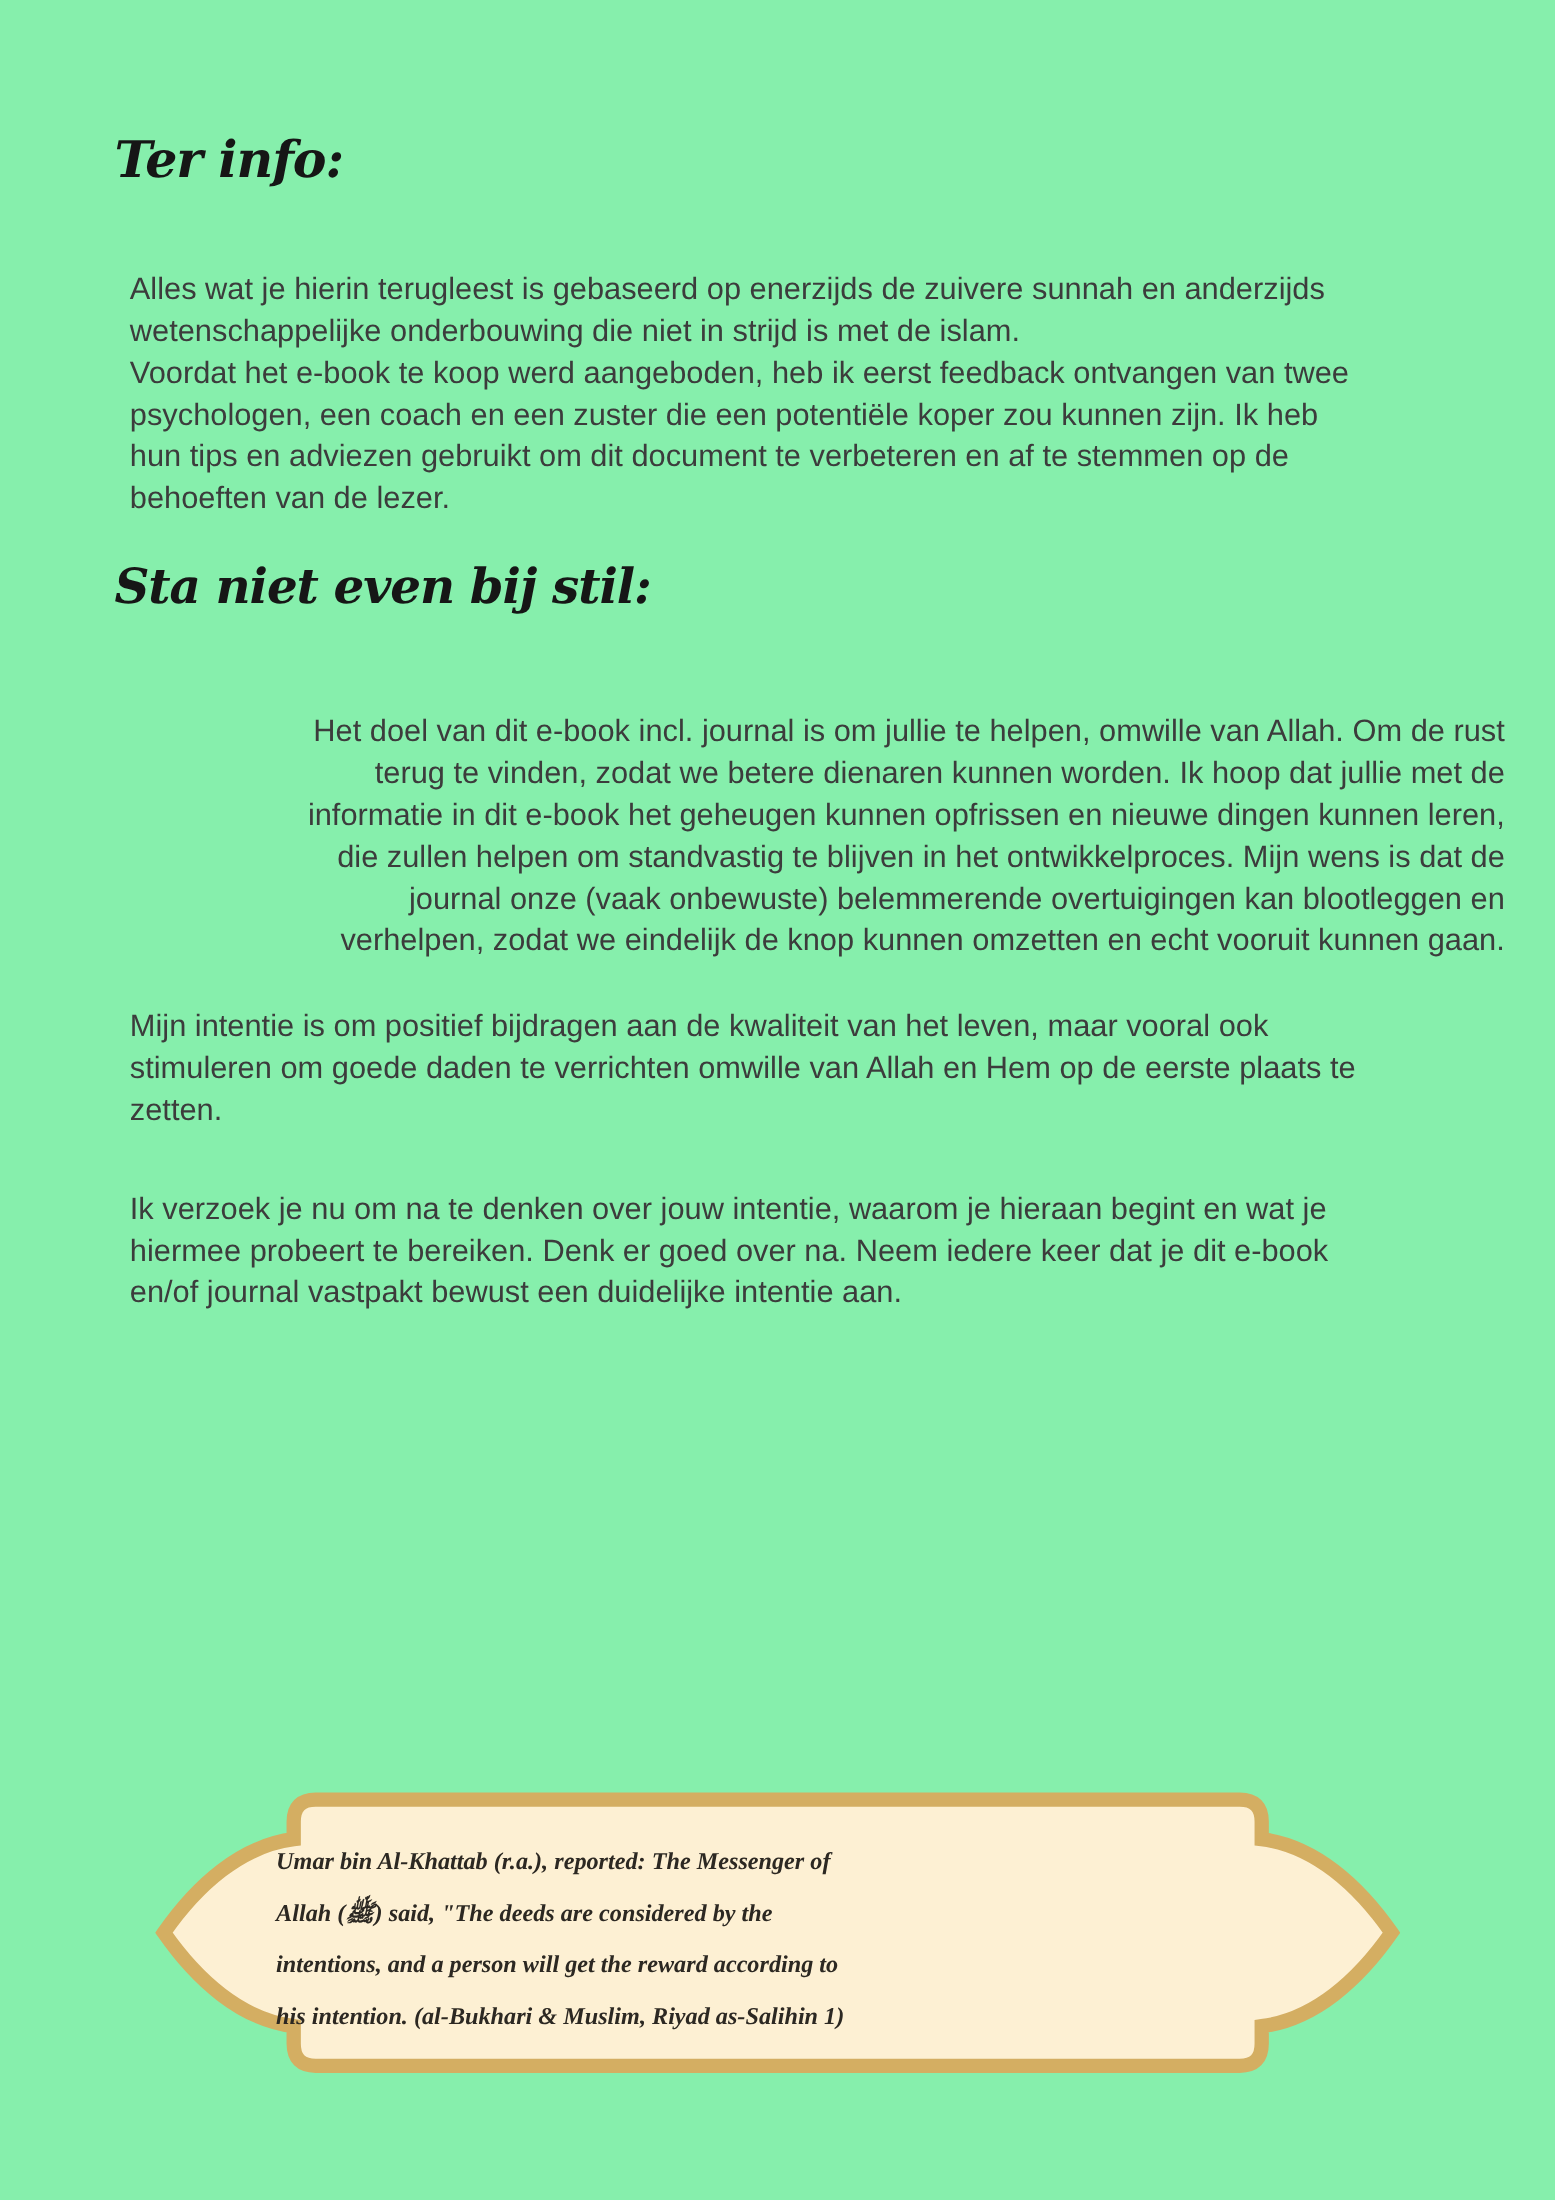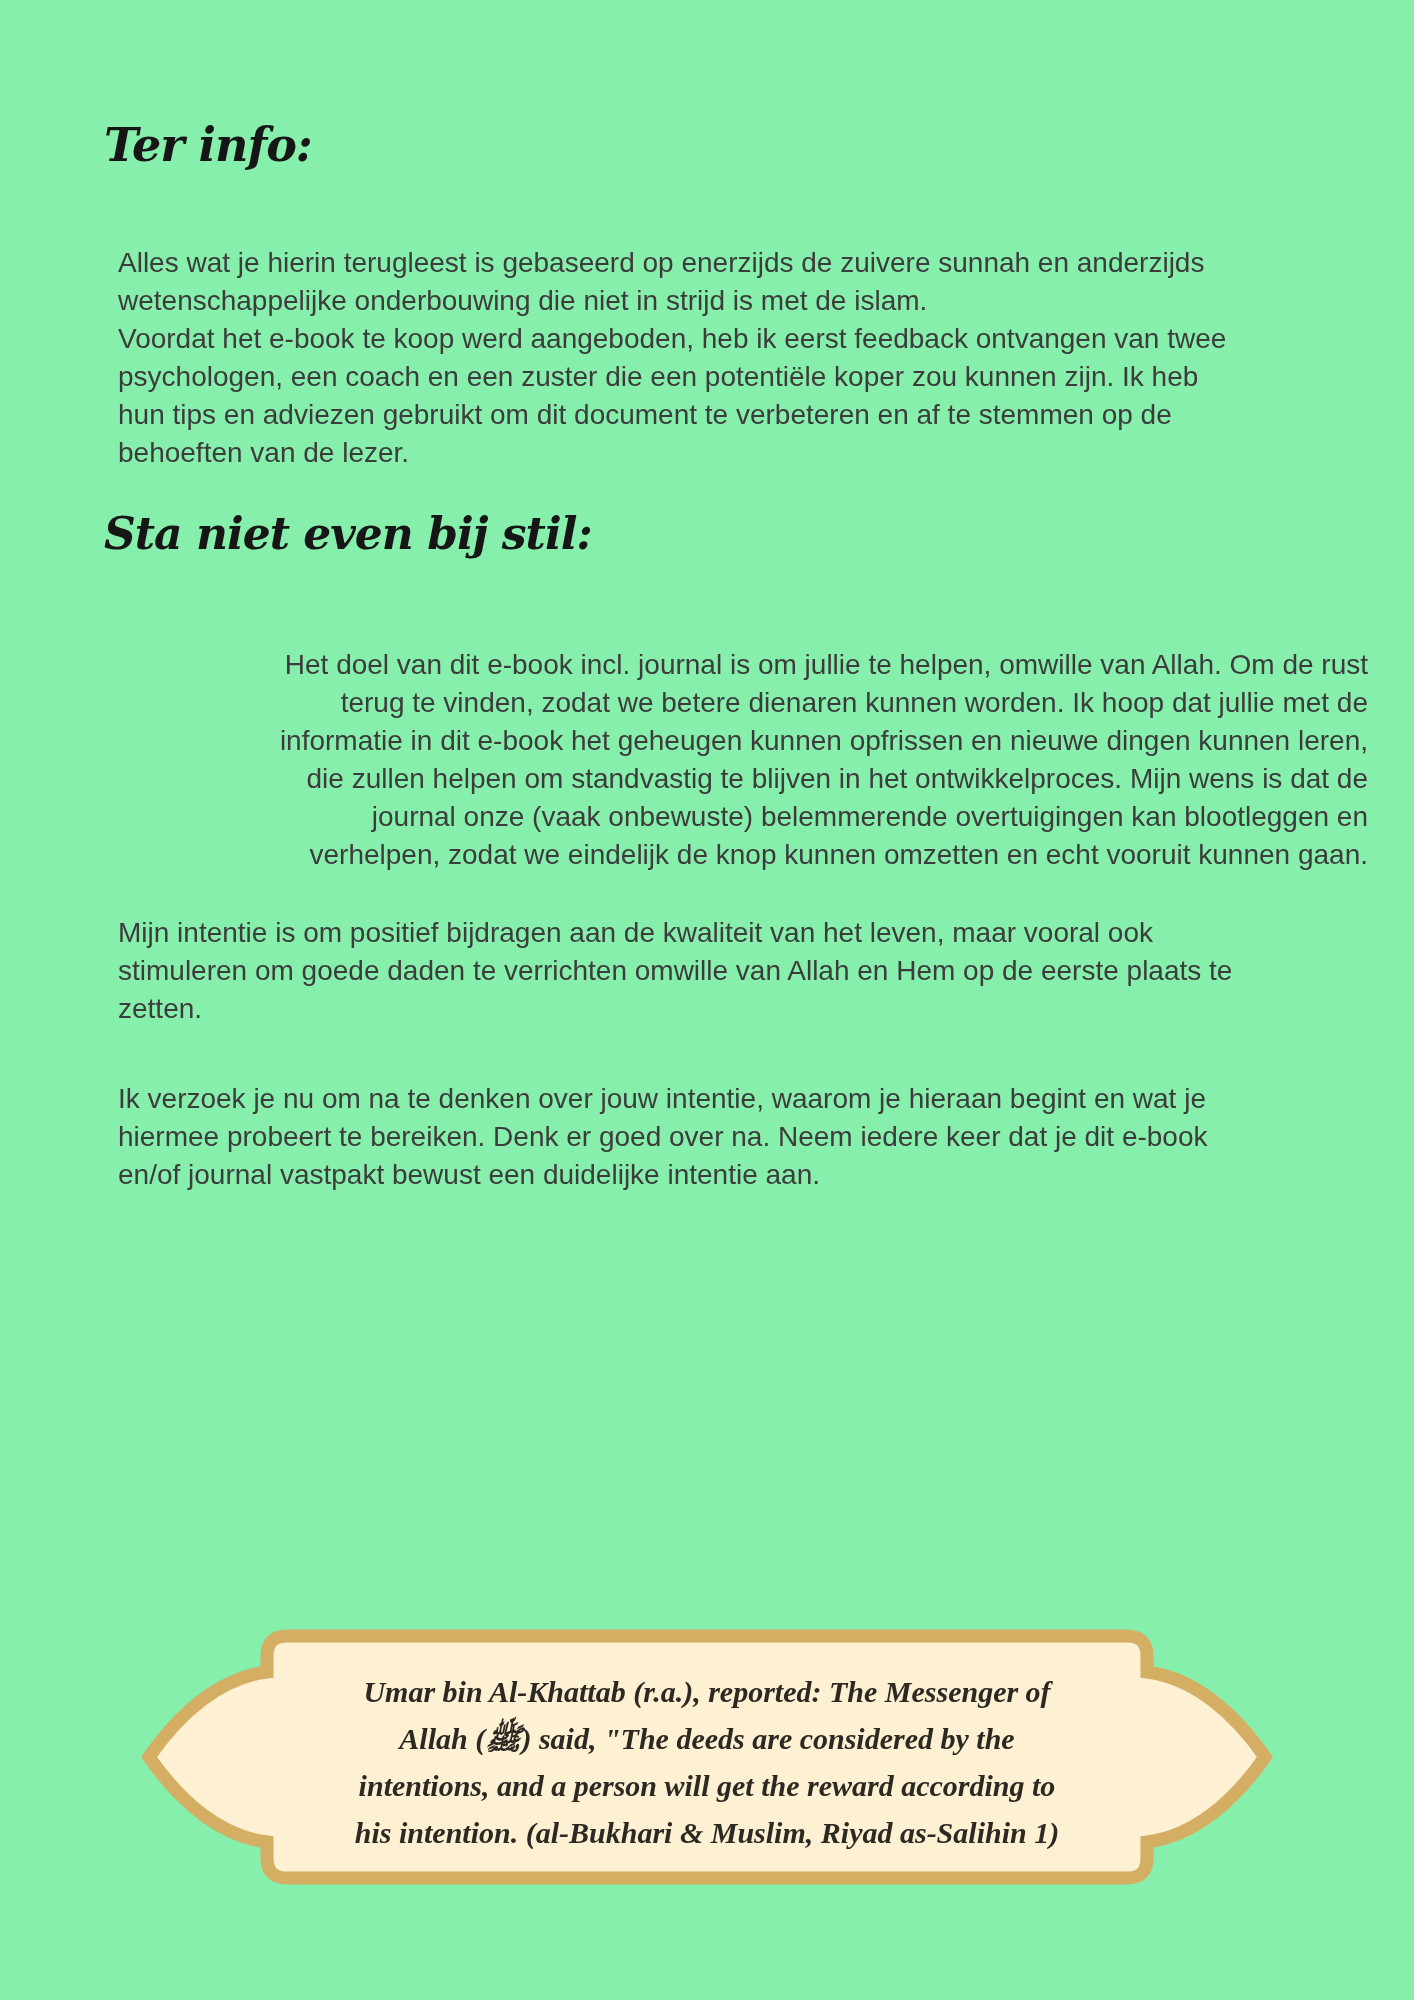--- a/index.html
+++ b/index.html
@@ -51,25 +51,24 @@
     left:0; top:0;
     width:1132px;
     height:258px;
     display:block;
   }
   .quote-text{
     position:absolute;
     left:110px;
     right:110px;
     top:40px;
-    text-align:center;
     font-family:"Liberation Serif","DejaVu Sans", serif;
     font-style:italic;
     font-weight:600;
-    font-size:30px;
+    font-size:22px;
     line-height:47px;
     color:#2c2822;
     white-space:pre-line;
   }
 </style>
 </head>
 <body>
 
 <div class="page">
 

